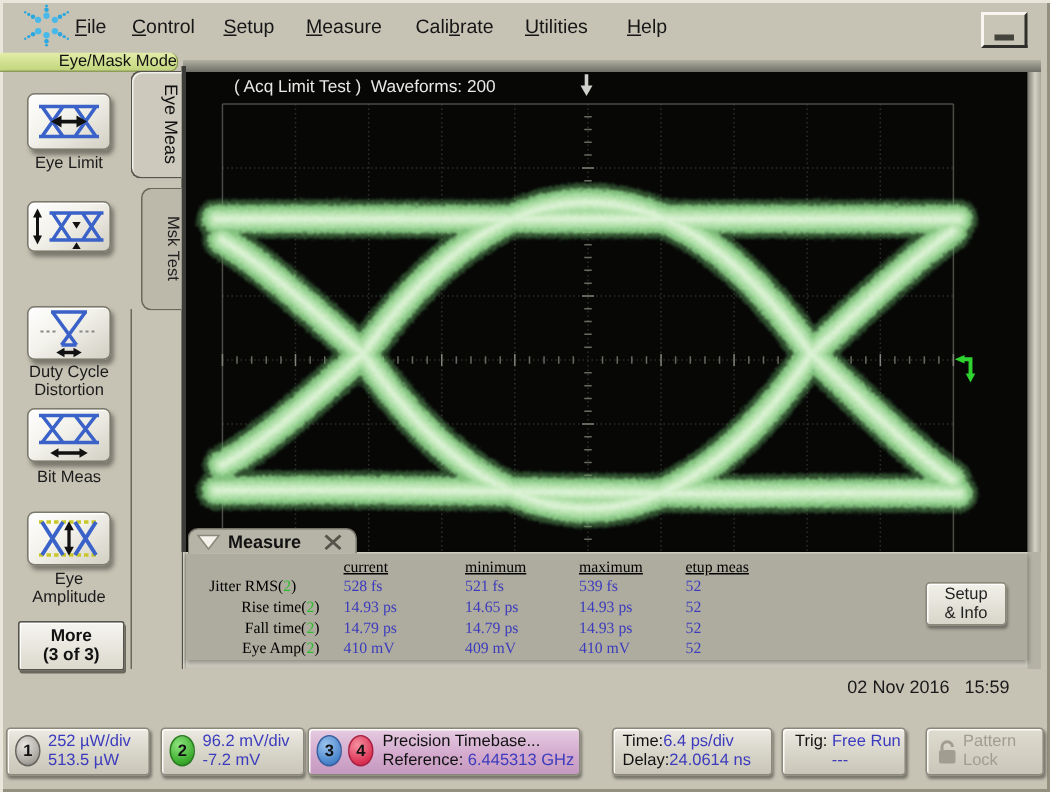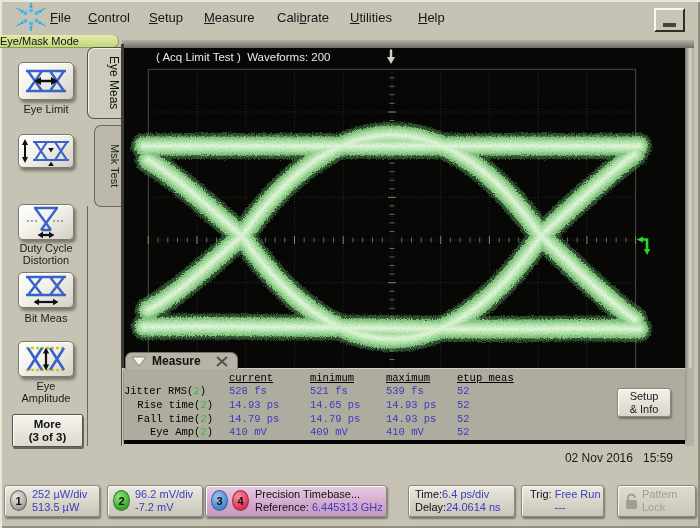--- a/index.html
+++ b/index.html
@@ -4,35 +4,35 @@
 html,body{width:700px;height:528px;overflow:hidden}
 body{font-family:"Liberation Sans",sans-serif;background:#c6c3b4;position:relative}
 #win{position:absolute;left:0;top:0;width:700px;height:528px;background:#c6c3b4;box-shadow:inset 2px 2px 0 #e9e7db,inset -2px -2px 0 #93907f}
 .abs{position:absolute}
 
 #menubar{position:absolute;left:0;top:0;width:696px;height:32px;color:#161616;font-size:13px}
 .mi{position:absolute;top:10px}
 #minbtn{position:absolute;left:654px;top:8px;width:31px;height:24px;background:#c8c5b6;border-top:2px solid #f8f6ee;border-left:2px solid #f8f6ee;border-right:2px solid #2e2e2a;border-bottom:2px solid #2e2e2a}
 #minbtn div{position:absolute;left:7px;top:13px;width:13px;height:4px;background:#44443c}
 
-#modepill{position:absolute;left:0px;top:35px;width:119px;height:13px;border-radius:0 6px 6px 0;background:linear-gradient(#e3edaa,#c2d67c);border-bottom:1px solid #8e9c54;border-right:1px solid #8e9c54;font-size:11px;color:#111;text-align:left;line-height:13px}
+#modepill{position:absolute;left:0px;top:35px;width:119px;height:13px;border-radius:0 6px 6px 0;background:linear-gradient(#e3edaa,#c2d67c);border-bottom:1px solid #8e9c54;border-right:1px solid #8e9c54;font-size:11px;color:#111;text-align:right;line-height:13px}
 
 #mainpanel{position:absolute;left:121px;top:40px;width:573px;height:406px;background:#b4b2a4;border-left:1px solid #55544c;border-top:1px solid #8d8a7e;border-radius:10px 0 0 0;box-shadow:inset 1px 1px 0 #d8d6cb}
-#screen{position:absolute;left:124px;top:48px;width:561px;height:396px;background:#070706}
+#screen{position:absolute;left:124px;top:48px;width:561px;height:320px;background:#070706}
 
 .sbtn{position:absolute;left:18px;width:56px;height:37px;background:linear-gradient(145deg,#ffffff,#f2f1ea 45%,#d2cfc3);border:1px solid #7c796d;border-radius:5px;box-shadow:2px 3px 3px rgba(50,48,42,.5),inset 1px 1px 0 #fff;text-align:center}
 .slab{position:absolute;width:90px;left:1px;text-align:center;font-size:11px;color:#1a1a1a;line-height:11.5px}
 #morebtn{position:absolute;left:12px;top:414px;width:71px;height:33px;background:linear-gradient(#f6f5f0,#dcd9cd);border:1px solid #55544c;border-radius:2px;box-shadow:1px 2px 0 #6a675c,inset 1px 1px 0 #fff;text-align:center;font-weight:bold;font-size:11.5px;color:#111;padding-top:3px;line-height:13px}
 .vtab{position:absolute;font-size:11px;color:#111;writing-mode:vertical-rl;text-align:center}
 #tab1{left:87px;top:47px;width:34px;height:72px;background:#cdcabd;border:1px solid #55544c;border-right:none;border-radius:7px 0 0 7px;box-shadow:inset 1px 1px 0 #f2f0ea;font-size:12px}
 #tab2{left:94px;top:125px;width:27px;height:82px;background:#bcb9ab;border:1px solid #6a675c;border-right:none;border-radius:7px 0 0 7px;color:#222}
 
 #measure{position:absolute;left:124px;top:368px;width:561px;height:72px;background:#aeac9e;border-top:1px solid #d0cec3;box-shadow:0 2px 3px rgba(0,0,0,.4)}
 #mtab{position:absolute;left:125px;top:352px;width:113px;height:17px;background:#b6b4a6;border:1px solid #77756a;border-bottom:none;border-radius:7px 7px 0 0;font-size:12px;font-weight:bold;color:#111}
-.mono{font-family:Liberation Mono, monospace;font-size:10.5px;white-space:pre}
+.mono{font-family:Liberation Serif, serif;font-size:10.5px;white-space:pre}
 .mrow{position:absolute;height:11px;line-height:11px}
 .blue{color:#3c3bbd}
 .grn{color:#2fbd2f}
 #setupinfo{position:absolute;left:617px;top:388px;width:54px;height:29px;background:linear-gradient(#f2f1ea,#d8d5c9);border:1px solid #8a877b;border-radius:3px;box-shadow:1px 2px 2px rgba(0,0,0,.35),inset 1px 1px 0 #fff;font-size:11px;color:#222;text-align:center;line-height:13px;padding-top:1px}
 
 #datebar{position:absolute;top:451px;left:420px;width:253px;text-align:right;font-size:12px;color:#1a1a1a}
 
 .bbtn{position:absolute;top:485px;height:32px;background:linear-gradient(#eceae2,#d5d2c6 60%,#c9c6b9);border:1px solid #8a877b;border-radius:3px;box-shadow:1px 2px 2px rgba(0,0,0,.4),inset 1px 1px 0 #fcfbf8}
 .chtxt{position:absolute;left:27px;top:2px;font-size:11px;line-height:13px;color:#3c3bbd;white-space:nowrap}
 .circ{position:absolute;left:5px;top:4px;width:17px;height:21px;border-radius:50%;font-size:11px;font-weight:bold;text-align:center;line-height:21px;color:#111}
@@ -190,21 +190,21 @@
       </svg>
     <span class="abs" style="left:26px;top:1px">Measure</span>
     <svg class="abs" style="left:90px;top:3px" width="12" height="11" viewBox="0 0 12 11">
         <path d="M1,1L11,10M11,1L1,10" stroke="#55534a" stroke-width="2"></path>
       </svg>
   </div>
   <div class="mrow mono" style="left:229px;top:373px"><span style="text-decoration:underline">current</span></div>
   <div class="mrow mono" style="left:310px;top:373px"><span style="text-decoration:underline">minimum</span></div>
   <div class="mrow mono" style="left:386px;top:373px"><span style="text-decoration:underline">maximum</span></div>
   <div class="mrow mono" style="left:457px;top:373px"><span style="text-decoration:underline">etup meas</span></div>
-  <div class="mrow mono" style="left:124px;top:386px;width:89px;text-align:left">Jitter RMS(<span class="grn">2</span>)</div>
+  <div class="mrow mono" style="left:124px;top:386px;width:89px;text-align:center">Jitter RMS(<span class="grn">2</span>)</div>
   <div class="mrow mono blue" style="left:229px;top:386px">528 fs</div>
   <div class="mrow mono blue" style="left:310px;top:386px">521 fs</div>
   <div class="mrow mono blue" style="left:386px;top:386px">539 fs</div>
   <div class="mrow mono blue" style="left:457px;top:386px">52</div>
   <div class="mrow mono" style="left:124px;top:400px;width:89px;text-align:right">Rise time(<span class="grn">2</span>)</div>
   <div class="mrow mono blue" style="left:229px;top:400px">14.93 ps</div>
   <div class="mrow mono blue" style="left:310px;top:400px">14.65 ps</div>
   <div class="mrow mono blue" style="left:386px;top:400px">14.93 ps</div>
   <div class="mrow mono blue" style="left:457px;top:400px">52</div>
   <div class="mrow mono" style="left:124px;top:413.5px;width:89px;text-align:right">Fall time(<span class="grn">2</span>)</div>

